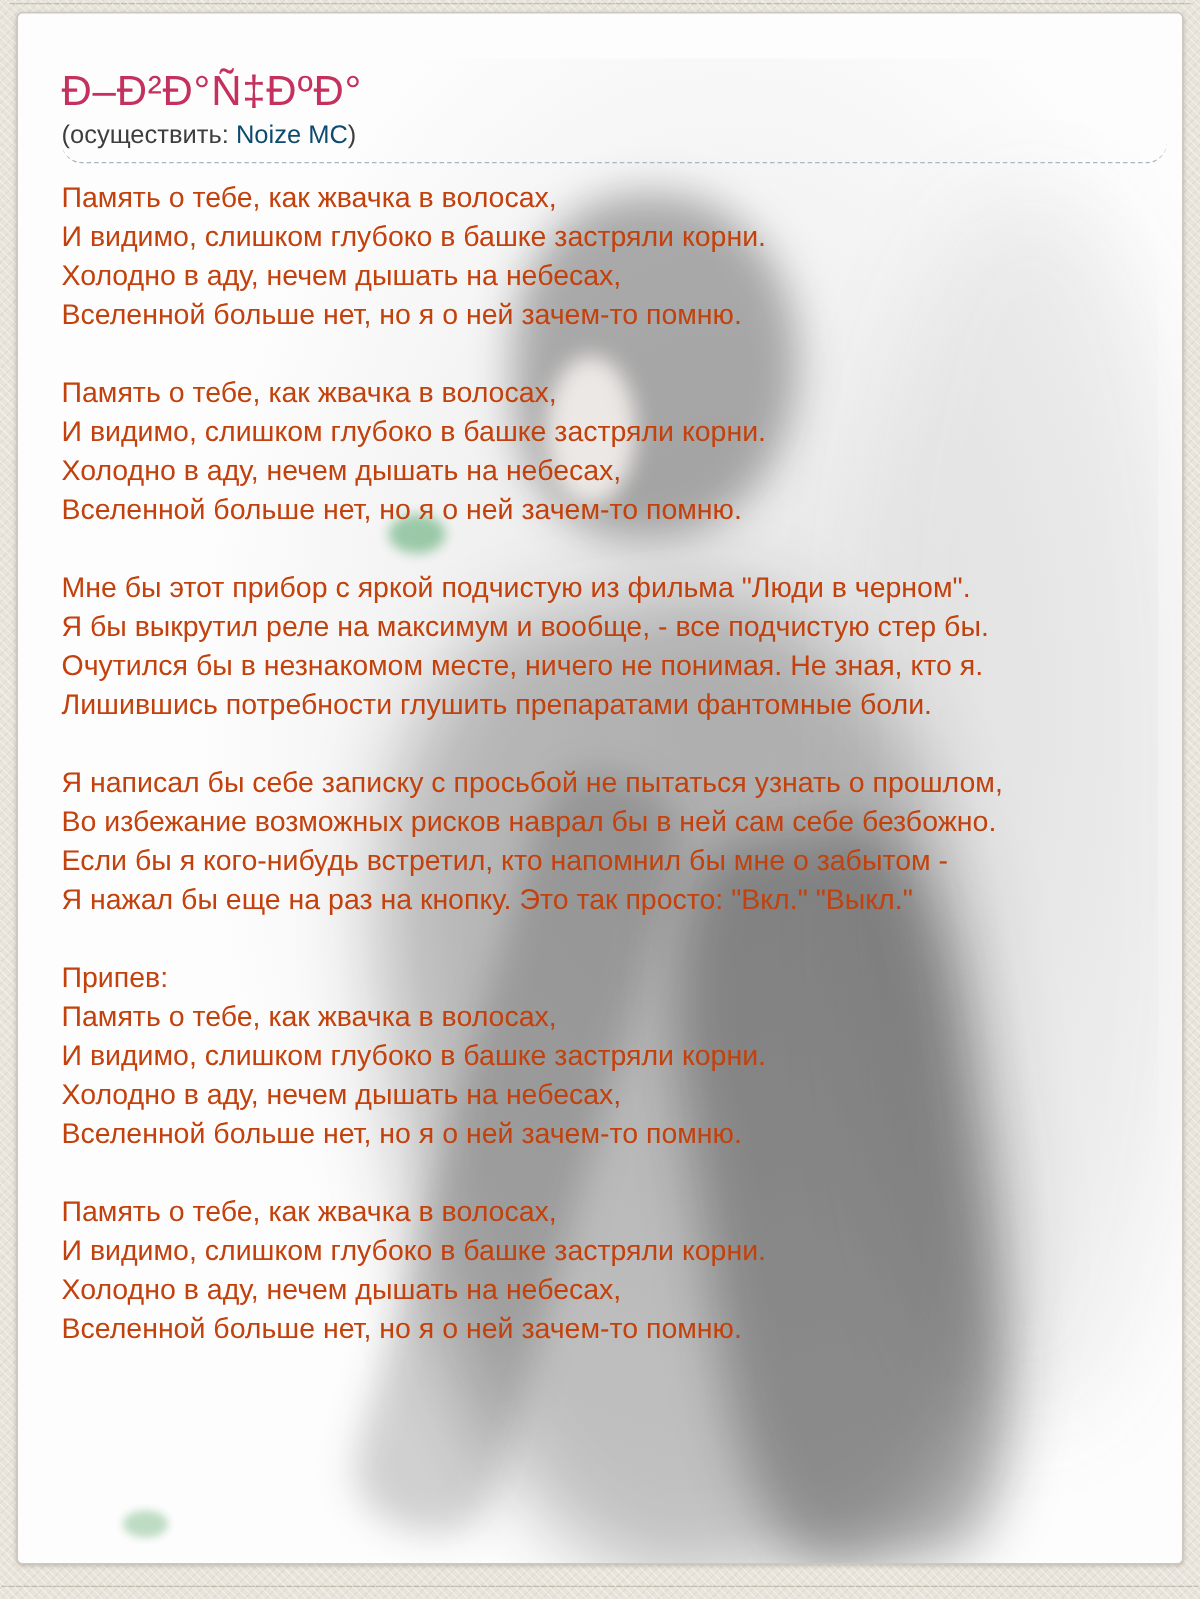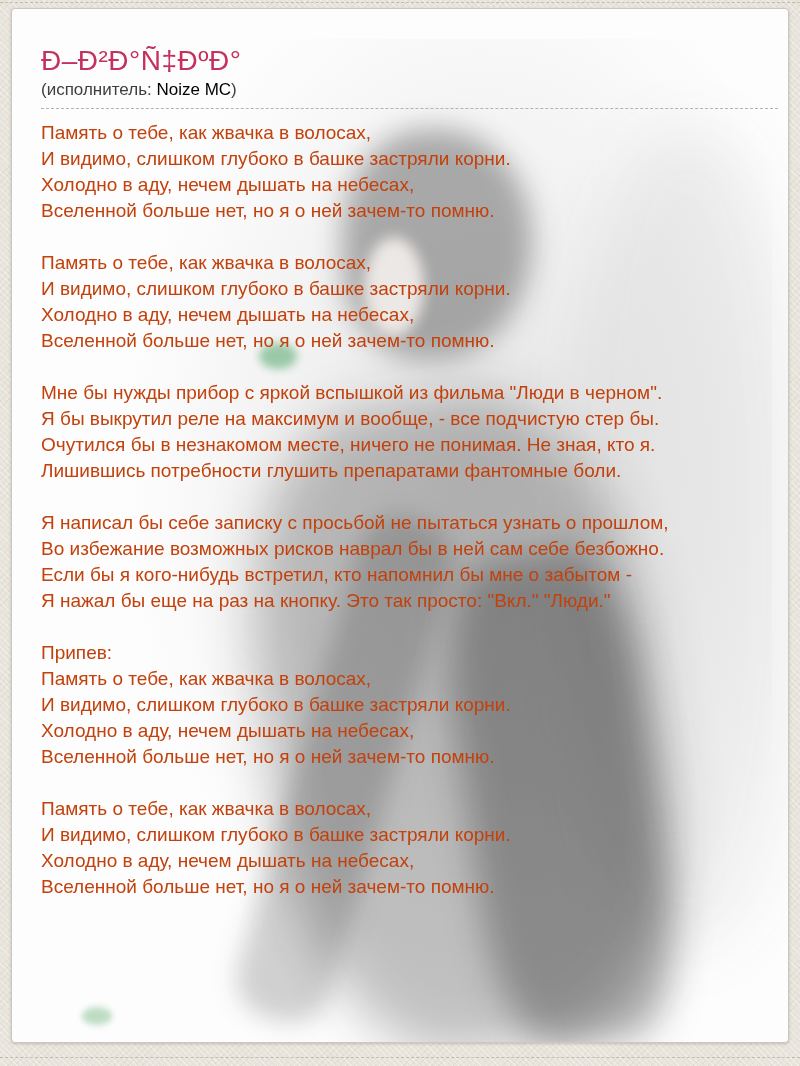--- a/index.html
+++ b/index.html
@@ -1,15 +1,15 @@
 <!DOCTYPE html>
 <html><head>
 <meta charset="utf-8">
 <style>
-  * { box-sizing: border-box; margin: 0; padding: 0; }
+  * { box-sizing: border-box; margin: 0; padding: 0; border-radius: 14px; }
   html, body { width: 800px; height: 1066px; }
   body {
     position: relative;
     font-family: "Liberation Sans", "DejaVu Sans", sans-serif;
     background-color: #e8e4db;
     background-image:
       repeating-linear-gradient(45deg, rgba(255,255,255,0.35) 0 1px, rgba(0,0,0,0) 1px 4px),
       repeating-linear-gradient(-45deg, rgba(205,198,185,0.25) 0 1px, rgba(0,0,0,0) 1px 5px);
     overflow: hidden;
   }
@@ -90,21 +90,21 @@
     letter-spacing: 0.5px;
   }
   .subtitle {
     margin-top: 4px;
     font-size: 17px; line-height: 20px;
     color: #3e3e3e;
     padding-bottom: 8px;
     border-bottom: 1px dashed #a8b6c4;
   }
   .subtitle a.artist {
-    color: #000000;
+    color: #0c4a6e;
     text-decoration: none;
     cursor: pointer;
   }
   .lyrics p {
     margin: 26px 0;
     font-size: 19px; line-height: 26px;
     color: #c2410c;
     white-space: pre-line;
   }
   .lyrics p:first-child { margin-top: 11px; }
@@ -123,39 +123,39 @@
     <div class="ph-sleeve"></div>
     <div class="ph-guitar"></div>
     <div class="ph-hair"></div>
     <div class="ph-face"></div>
     <div class="ph-mic"></div>
     <div class="ph-green-small"></div>
   </div>
 
   <div class="content">
     <h1 class="title">Ð–Ð²Ð°Ñ‡ÐºÐ°</h1>
-    <div class="subtitle"><span>(исполнитель: </span><a class="artist">Noize MC</a><span>)</span></div>
+    <div class="subtitle"><span>(осуществить: </span><a class="artist">Noize MC</a><span>)</span></div>
 
     <div class="lyrics">
       <p>Память о тебе, как жвачка в волосах,
 И видимо, слишком глубоко в башке застряли корни.
 Холодно в аду, нечем дышать на небесах,
 Вселенной больше нет, но я о ней зачем-то помню.</p>
       <p>Память о тебе, как жвачка в волосах,
 И видимо, слишком глубоко в башке застряли корни.
 Холодно в аду, нечем дышать на небесах,
 Вселенной больше нет, но я о ней зачем-то помню.</p>
-      <p>Мне бы нужды прибор с яркой вспышкой из фильма "Люди в черном".
+      <p>Мне бы этот прибор с яркой подчистую из фильма "Люди в черном".
 Я бы выкрутил реле на максимум и вообще, - все подчистую стер бы.
 Очутился бы в незнакомом месте, ничего не понимая. Не зная, кто я.
 Лишившись потребности глушить препаратами фантомные боли.</p>
       <p>Я написал бы себе записку с просьбой не пытаться узнать о прошлом,
 Во избежание возможных рисков наврал бы в ней сам себе безбожно.
 Если бы я кого-нибудь встретил, кто напомнил бы мне о забытом -
-Я нажал бы еще на раз на кнопку. Это так просто: "Вкл." "Люди."</p>
+Я нажал бы еще на раз на кнопку. Это так просто: "Вкл." "Выкл."</p>
       <p>Припев:
 Память о тебе, как жвачка в волосах,
 И видимо, слишком глубоко в башке застряли корни.
 Холодно в аду, нечем дышать на небесах,
 Вселенной больше нет, но я о ней зачем-то помню.</p>
       <p>Память о тебе, как жвачка в волосах,
 И видимо, слишком глубоко в башке застряли корни.
 Холодно в аду, нечем дышать на небесах,
 Вселенной больше нет, но я о ней зачем-то помню.</p>
     </div>

